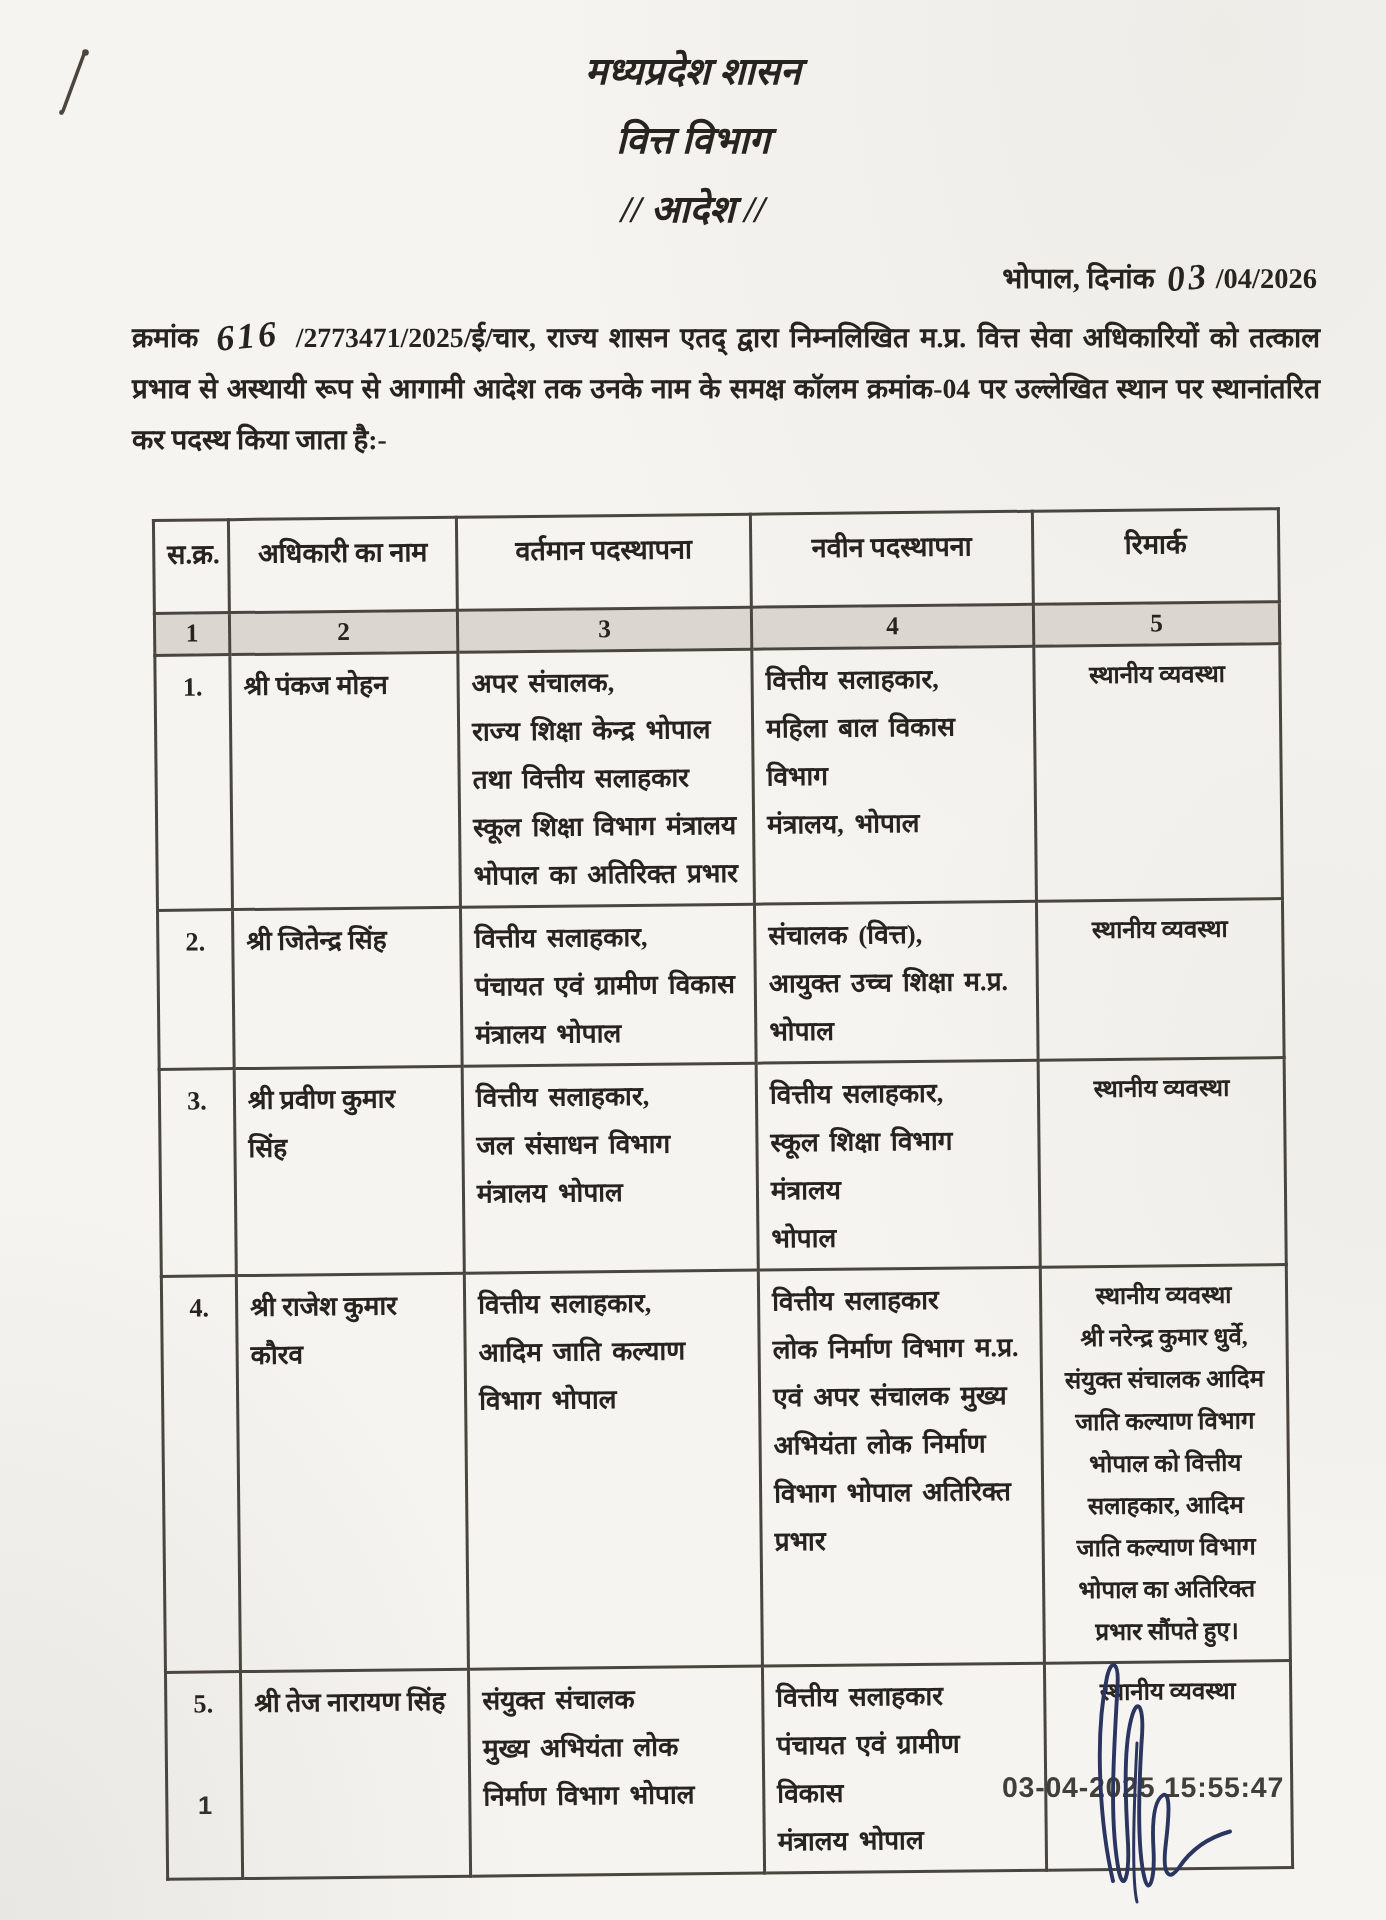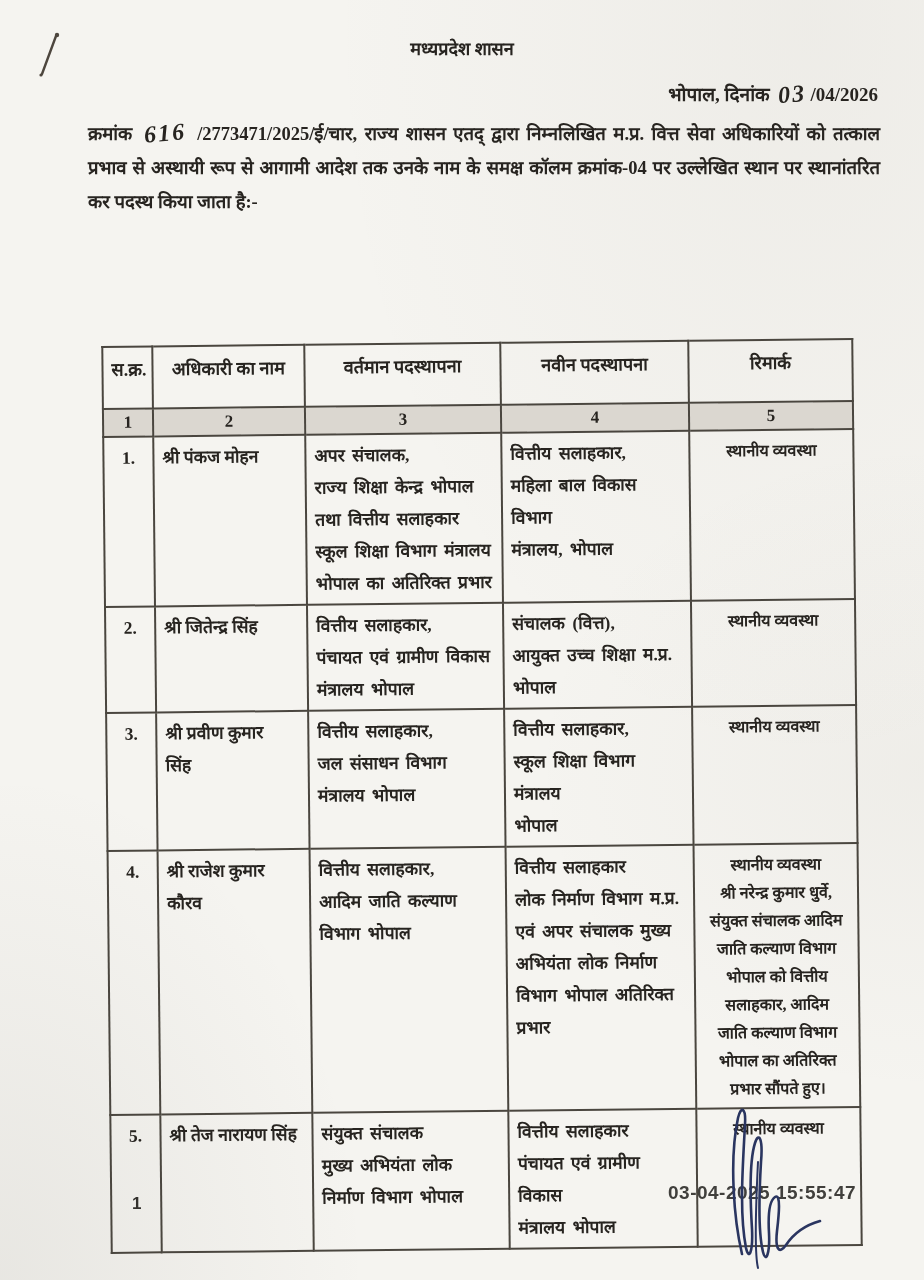--- a/index.html
+++ b/index.html
@@ -12,21 +12,21 @@
       radial-gradient(ellipse at 0% 100%, rgba(100,95,85,0.09), transparent 28%),
       radial-gradient(ellipse at 100% 60%, rgba(120,110,95,0.05), transparent 30%),
       #f5f4f0;
     overflow:hidden;
     font-family:"Liberation Serif","DejaVu Serif",serif;
     color:#272420;
     font-weight:bold;
   }
   
   .doc-header{ margin-top:34px; text-align:center; }
-  .doc-header div{ font-size:18px; line-height:30px; margin-bottom:16px; }
+  .doc-header div{ font-size:25px; line-height:30px; margin-bottom:16px;font-style:italic; }
   
   .date-line{
     text-align:right; margin:0 46px 0 0; font-size:19px;
   }
   .handwritten{
     display:inline-block;
     font-style:italic;
     font-size:24px;
     transform:rotate(-5deg) translateY(1px);
     letter-spacing:2px;
@@ -90,20 +90,22 @@
 <div class="page">
 
   <svg class="pen-mark" width="48" height="60" viewBox="0 0 48 60">
     <path d="M22,8 L8,46" stroke="#4d463e" stroke-width="2.4" stroke-linecap="round" fill="none"></path>
     <circle cx="23" cy="7" r="2.2" fill="#4d463e"></circle>
     <circle cx="7" cy="47" r="1.6" fill="#4d463e"></circle>
   </svg>
 
   <div class="doc-header">
     <div>मध्यप्रदेश शासन</div>
+    <div>वित्त विभाग</div>
+    <div>// आदेश //</div>
   </div>
 
   <div class="date-line">
     <span>भोपाल, दिनांक</span>
     <span class="handwritten">03</span><span>/04/2026</span>
   </div>
 
   <p class="intro"><span>क्रमांक</span> <span class="handwritten">616</span> <span>/2773471/2025/ई/चार, राज्य शासन एतद् द्वारा निम्नलिखित म.प्र. वित्त सेवा अधिकारियों को तत्काल प्रभाव से अस्थायी रूप से आगामी आदेश तक उनके नाम के समक्ष कॉलम क्रमांक-04 पर उल्लेखित स्थान पर स्थानांतरित कर पदस्थ किया जाता है:-</span></p>
 
   <div class="table-wrap">

